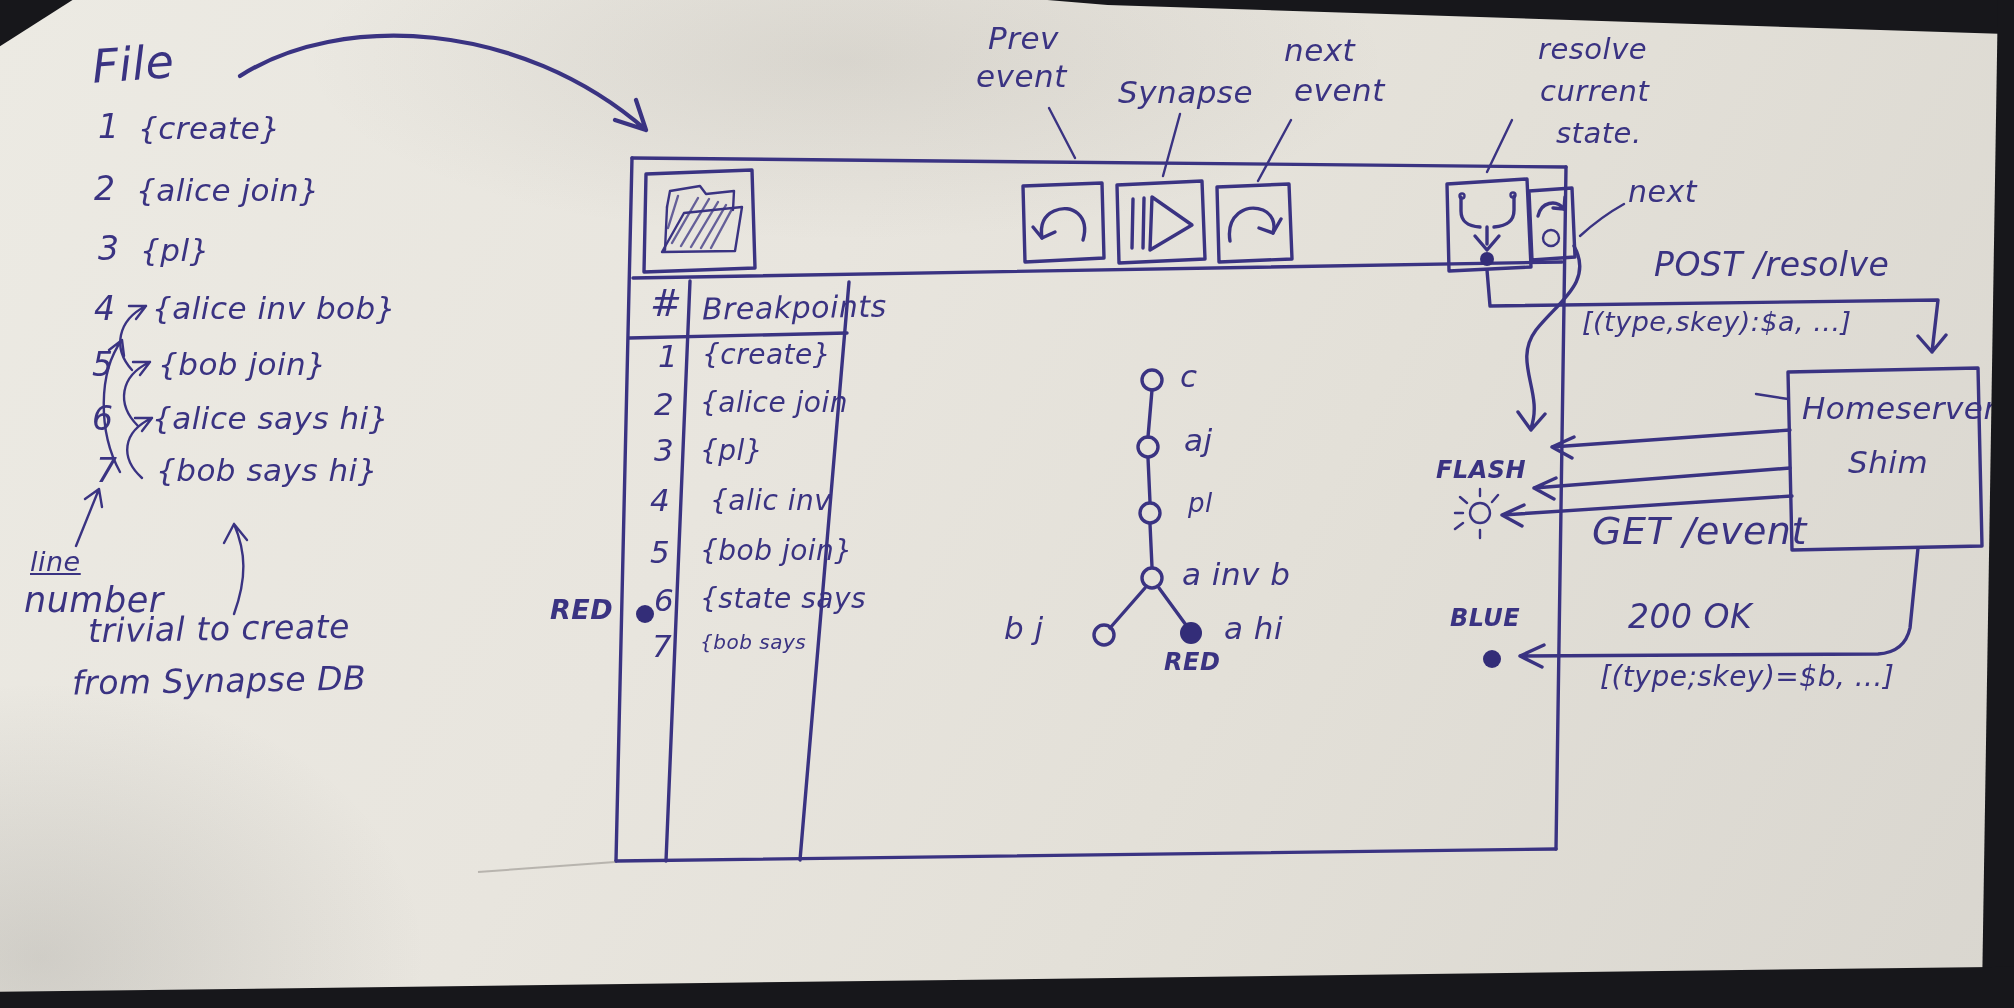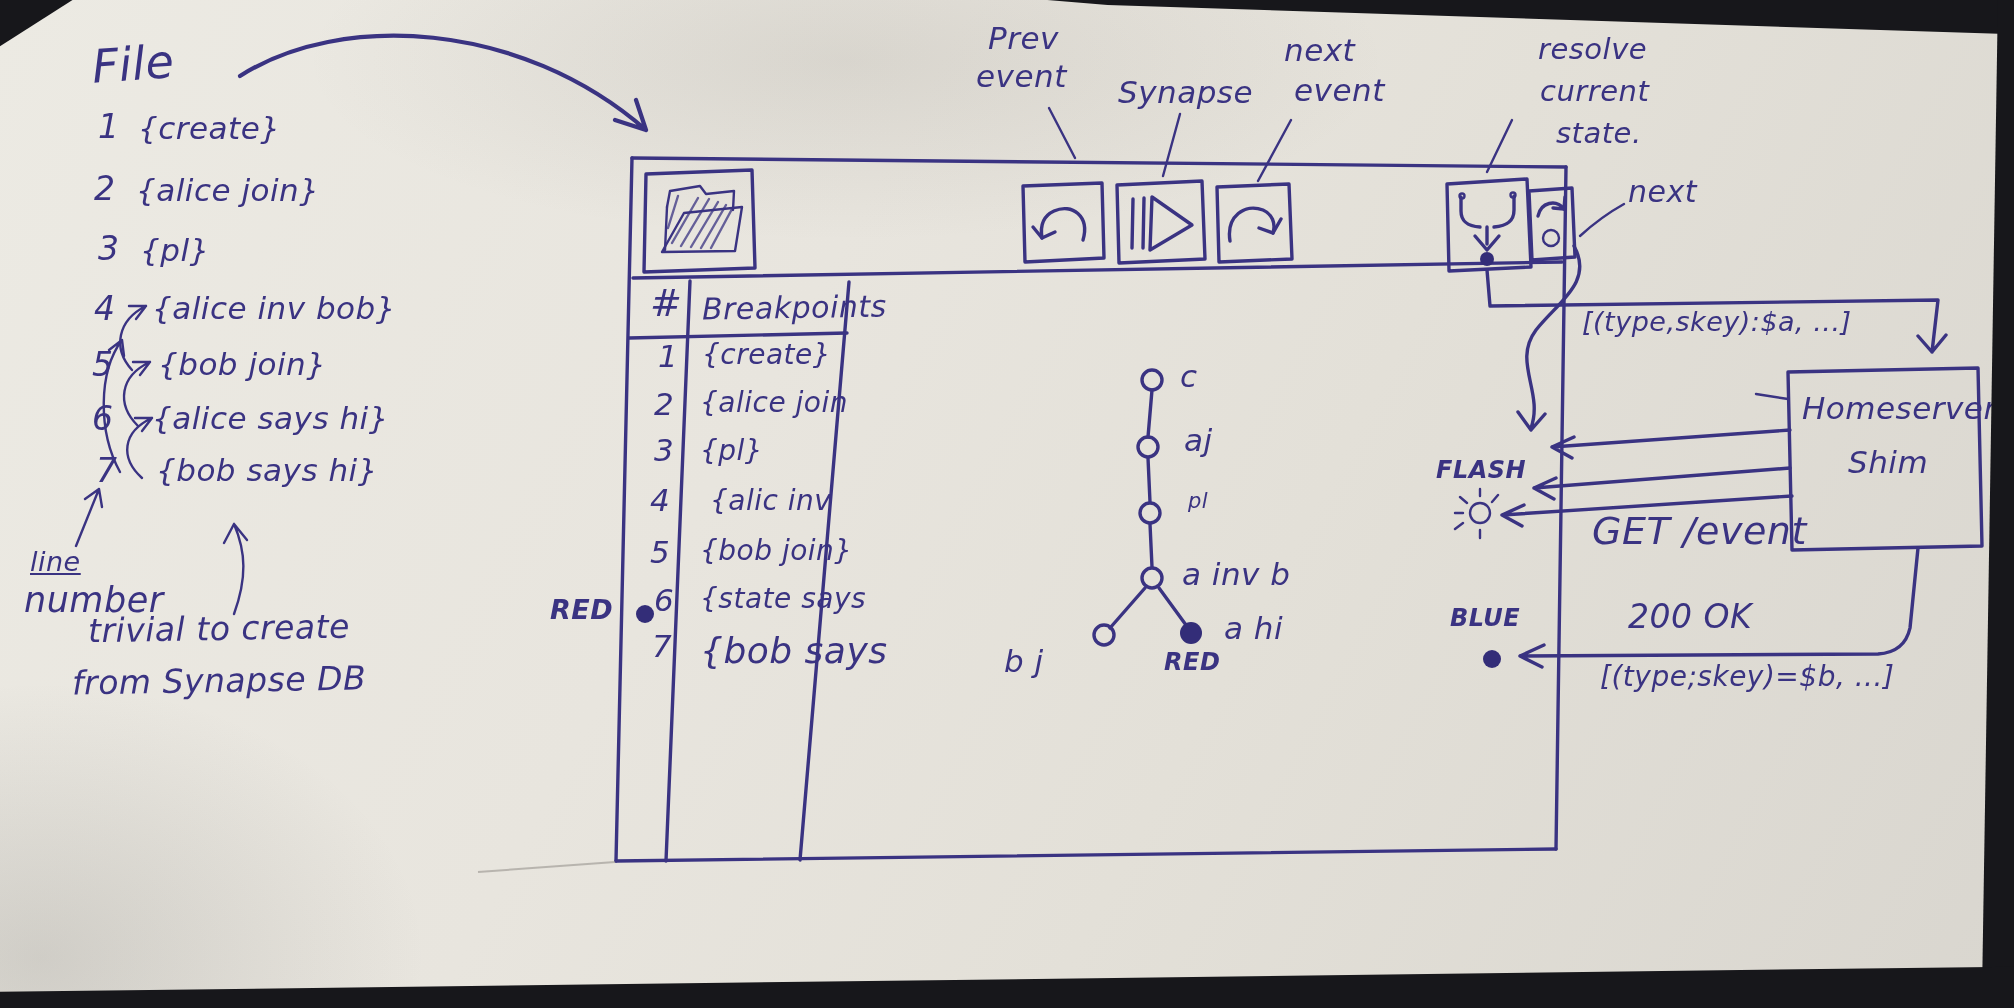--- a/index.html
+++ b/index.html
@@ -190,31 +190,32 @@
   <div class="label" style="left:700px;top:388px;font-size:28px;">{alice join</div>
   <div class="label" style="left:654px;top:434px;font-size:31px;">3</div>
   <div class="label" style="left:700px;top:436px;font-size:28px;">{pl}</div>
   <div class="label" style="left:650px;top:484px;font-size:31px;">4</div>
   <div class="label" style="left:710px;top:486px;font-size:28px;">{alic inv</div>
   <div class="label" style="left:650px;top:536px;font-size:31px;">5</div>
   <div class="label" style="left:700px;top:536px;font-size:28px;">{bob join}</div>
   <div class="label" style="left:654px;top:584px;font-size:31px;">6</div>
   <div class="label" style="left:700px;top:584px;font-size:28px;">{state says</div>
   <div class="label" style="left:652px;top:630px;font-size:31px;">7</div>
-  <div class="label" style="left:700px;top:632px;font-size:36px;">{bob says</div>
+  <div class="label" style="left:700px;top:632px;font-size:20px;">{bob says</div>
   <div class="label caps" style="left:550px;top:596px;font-size:27px;">RED</div>
 
   <div class="label" style="left:1180px;top:360px;font-size:31px;">c</div>
   <div class="label" style="left:1184px;top:424px;font-size:31px;">aj</div>
-  <div class="label" style="left:1188px;top:490px;font-size:21px;">pl</div>
+  <div class="label" style="left:1188px;top:490px;font-size:26px;">pl</div>
   <div class="label" style="left:1182px;top:558px;font-size:31px;">a inv b</div>
-  <div class="label" style="left:1004px;top:612px;font-size:31px;margin-top:33px;">b j</div>
+  <div class="label" style="left:1004px;top:612px;font-size:31px;">b j</div>
   <div class="label" style="left:1224px;top:612px;font-size:31px;">a hi</div>
   <div class="label caps" style="left:1164px;top:650px;font-size:24px;">RED</div>
 
+  <div class="label" style="left:1654px;top:248px;font-size:33px;">POST /resolve</div>
   <div class="label" style="left:1582px;top:308px;font-size:27px;">[(type,skey):$a, ...]</div>
   <div class="label" style="left:1802px;top:392px;font-size:31px;">Homeserver</div>
   <div class="label" style="left:1848px;top:446px;font-size:31px;">Shim</div>
   <div class="label caps" style="left:1436px;top:458px;font-size:24px;">FLASH</div>
   <div class="label" style="left:1592px;top:512px;font-size:38px;">GET /event</div>
   <div class="label caps" style="left:1450px;top:606px;font-size:24px;">BLUE</div>
   <div class="label" style="left:1628px;top:600px;font-size:33px;">200 OK</div>
   <div class="label" style="left:1556px;top:662px;font-size:28px;padding-left:44px;">[(type;skey)=$b, ...]</div>
 
   <div class="edge" style="clip-path:polygon(52% 0, 100% 0, 100% 3.4%, 55% 0.5%);"></div>

